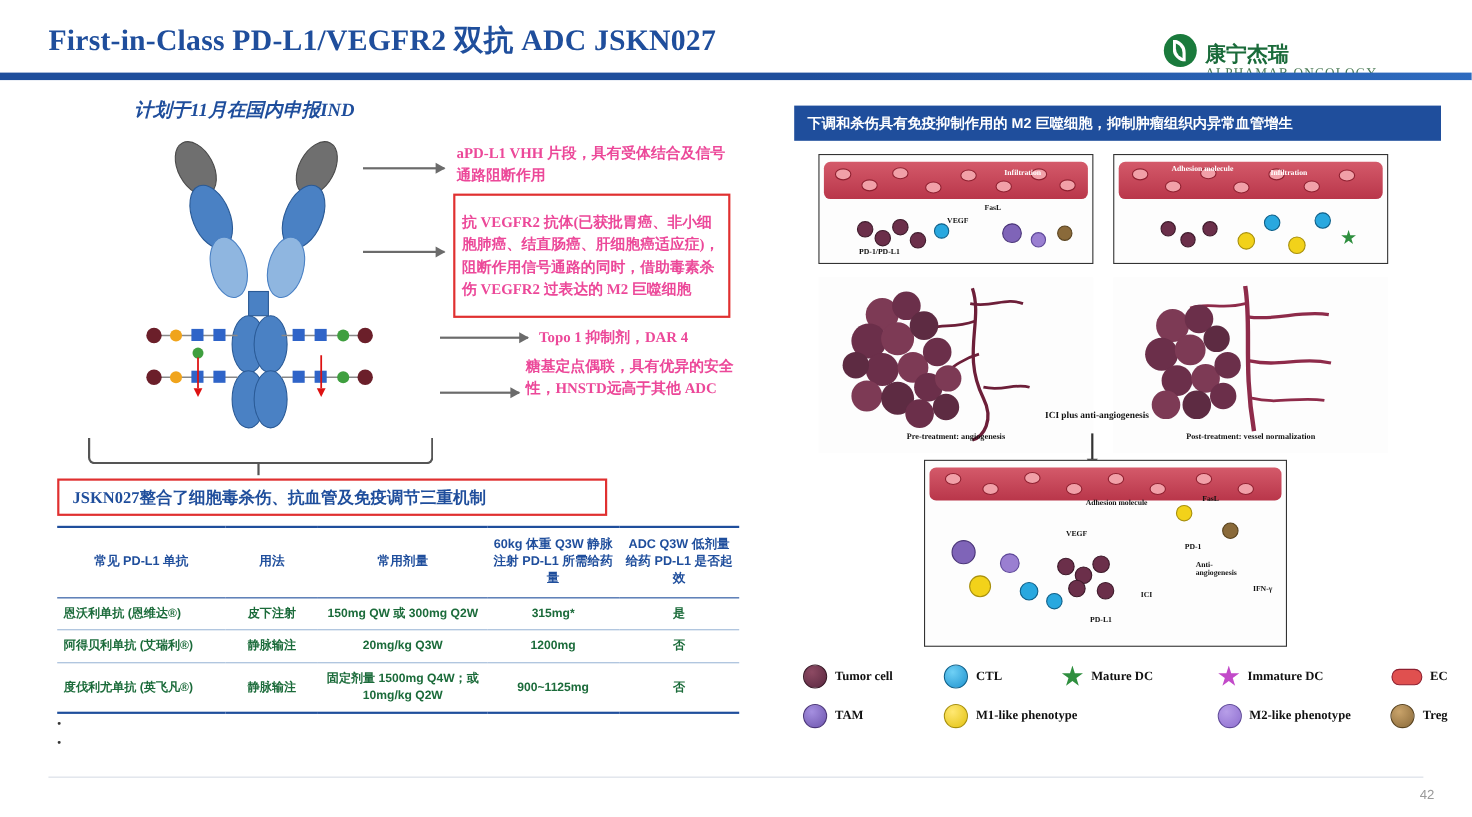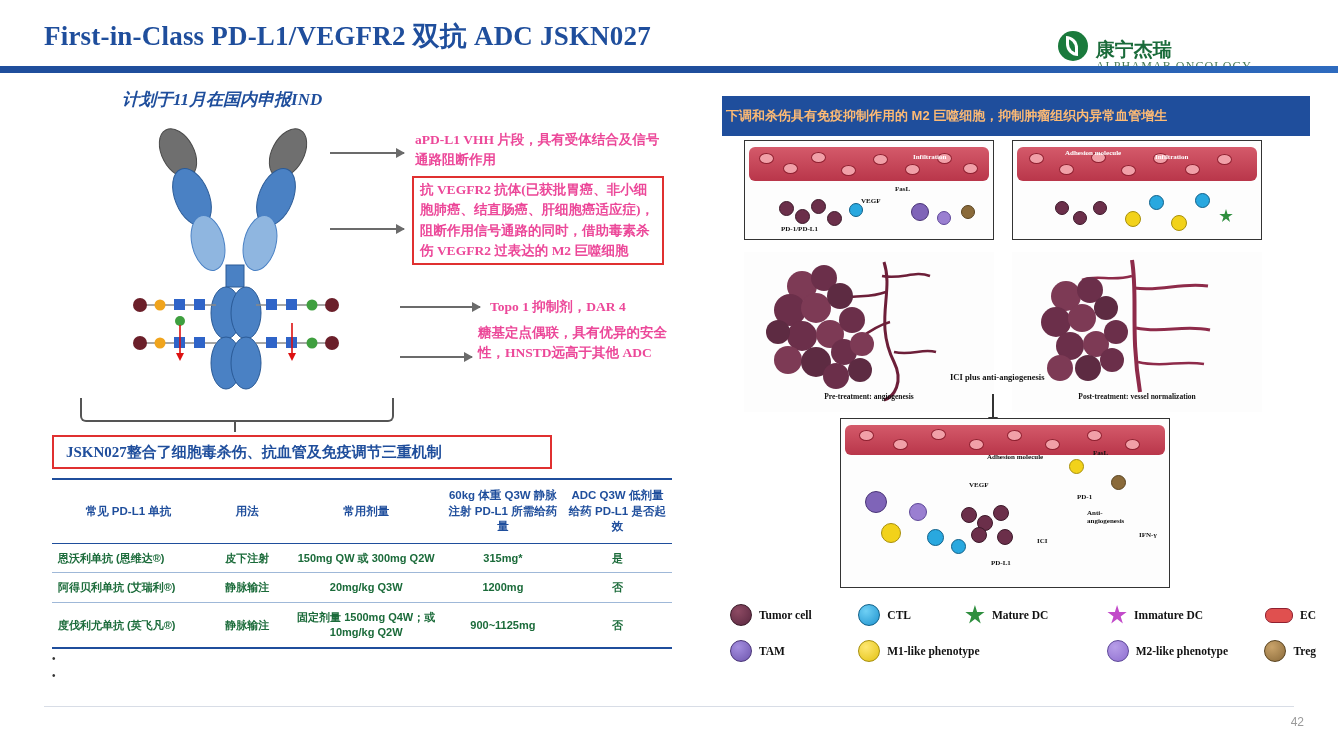--- a/index.html
+++ b/index.html
@@ -46,21 +46,21 @@
   .plan-note{
     position:absolute;left:122px;top:88px;
     font-size:17px;font-style:italic;font-weight:bold;color:#1F4E9C;
   }
 
   
   .ab{position:absolute;left:120px;top:125px;width:300px;height:290px;}
 
   .callout{position:absolute;font-size:13.5px;font-weight:bold;color:#ec4899;line-height:1.5;}
   #c1{left:415px;top:130px;width:245px;}
-  #c2{left:412px;top:176px;width:252px;border:2px solid #E03030;padding:2px 6px;box-sizing:border-box;}
+  #c2{left:412px;top:176px;width:252px;border:2px solid #E03030;padding:14px 6px;box-sizing:border-box;}
   #c3{left:490px;top:297px;}
   #c4{left:478px;top:323px;width:200px;}
 
   .arrow{position:absolute;height:2px;background:#6b6b6b;}
   .arrow:after{
     content:"";position:absolute;right:-1px;top:-4px;
     border-left:9px solid #6b6b6b;border-top:5px solid transparent;border-bottom:5px solid transparent;
   }
 
   .brace{
@@ -94,23 +94,23 @@
 
   .footnotes{
     position:absolute;left:52px;top:650px;width:640px;
     font-size:10px;color:#333;line-height:1.7;font-family:"Liberation Sans",sans-serif;
   }
   .footnotes .bullet{display:flex;gap:8px;}
   .footnotes .dot{color:#333;}
 
   
   .right-head{
-    position:absolute;left:722px;top:96px;width:588px;height:40px;
-    background:#1F4E9C;color:#fdba74;font-size:13px;font-weight:bold;
-    display:flex;align-items:center;padding-left:4px;box-sizing:border-box;
+    position:absolute;left:722px;top:96px;width:588px;height:32px;
+    background:#1F4E9C;color:#ffffff;font-size:13px;font-weight:bold;
+    display:flex;align-items:center;padding-left:12px;box-sizing:border-box;
     font-family:"Liberation Sans",sans-serif;
   }
   .fig{position:absolute;left:722px;top:136px;width:588px;height:460px;}
   .panel{
     position:absolute;border:1px solid #333;background:#fdfdfd;box-sizing:border-box;
   }
   #pnlA{left:22px;top:4px;width:250px;height:100px;}
   #pnlB{left:290px;top:4px;width:250px;height:100px;}
   #pnlC{left:22px;top:116px;width:250px;height:160px;border:none;}
   #pnlD{left:290px;top:116px;width:250px;height:160px;border:none;}

